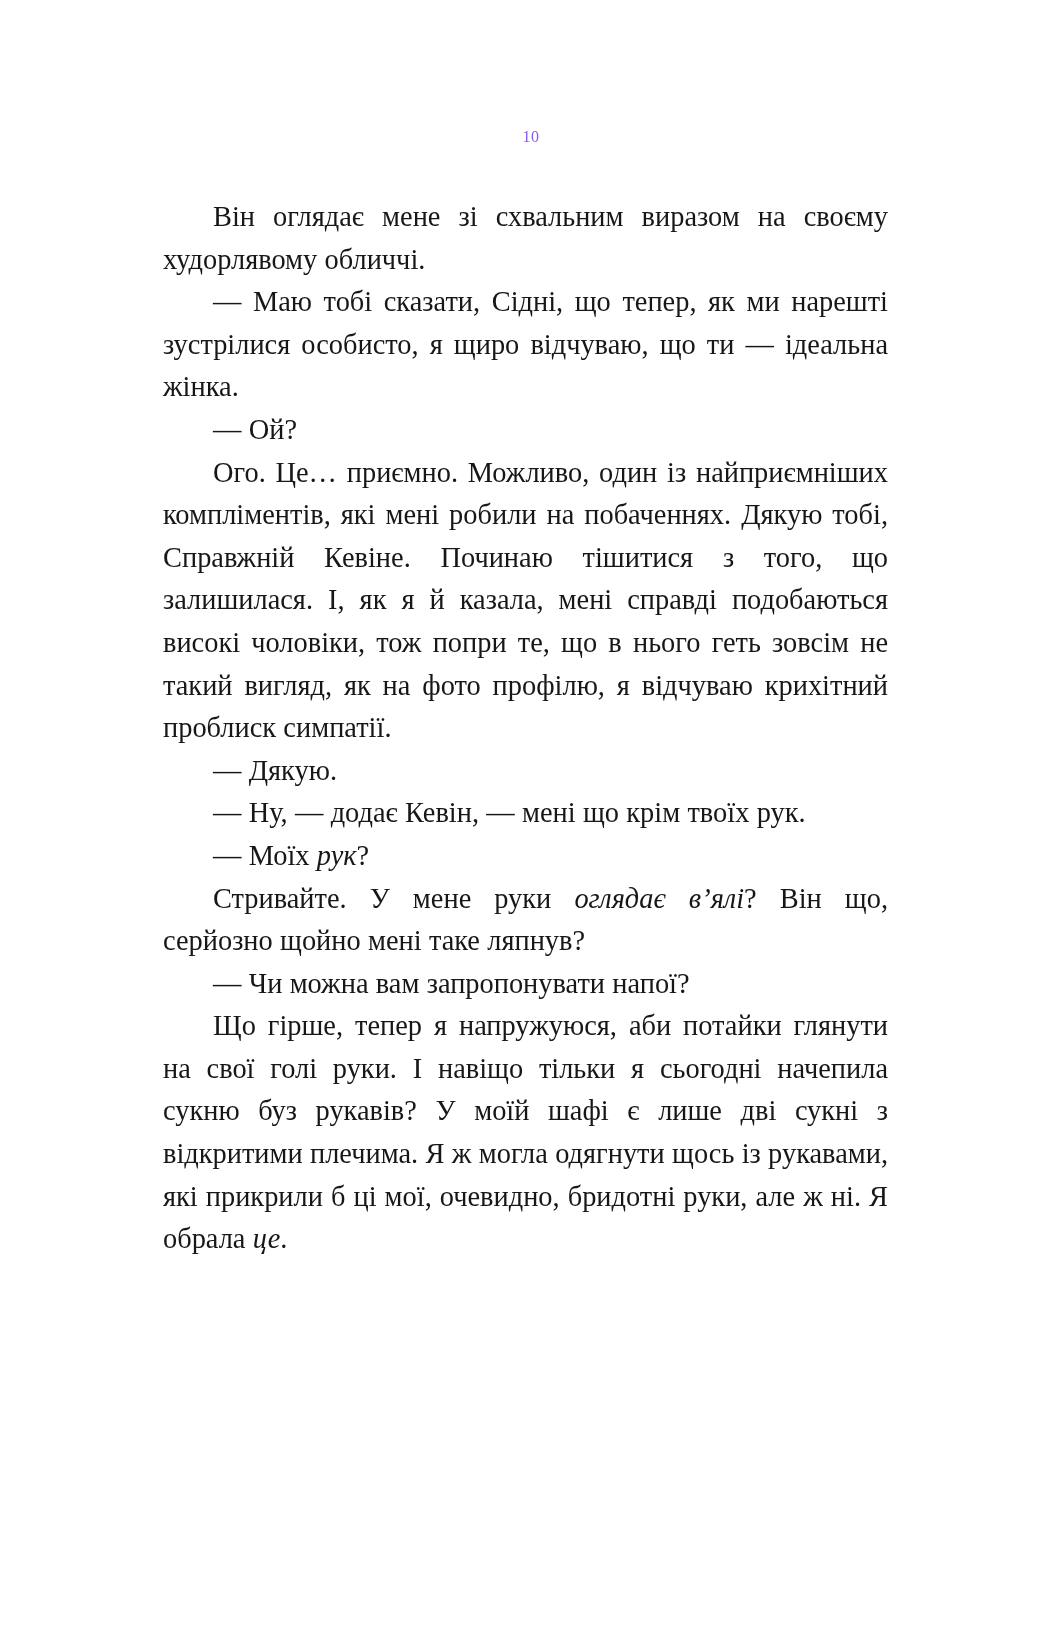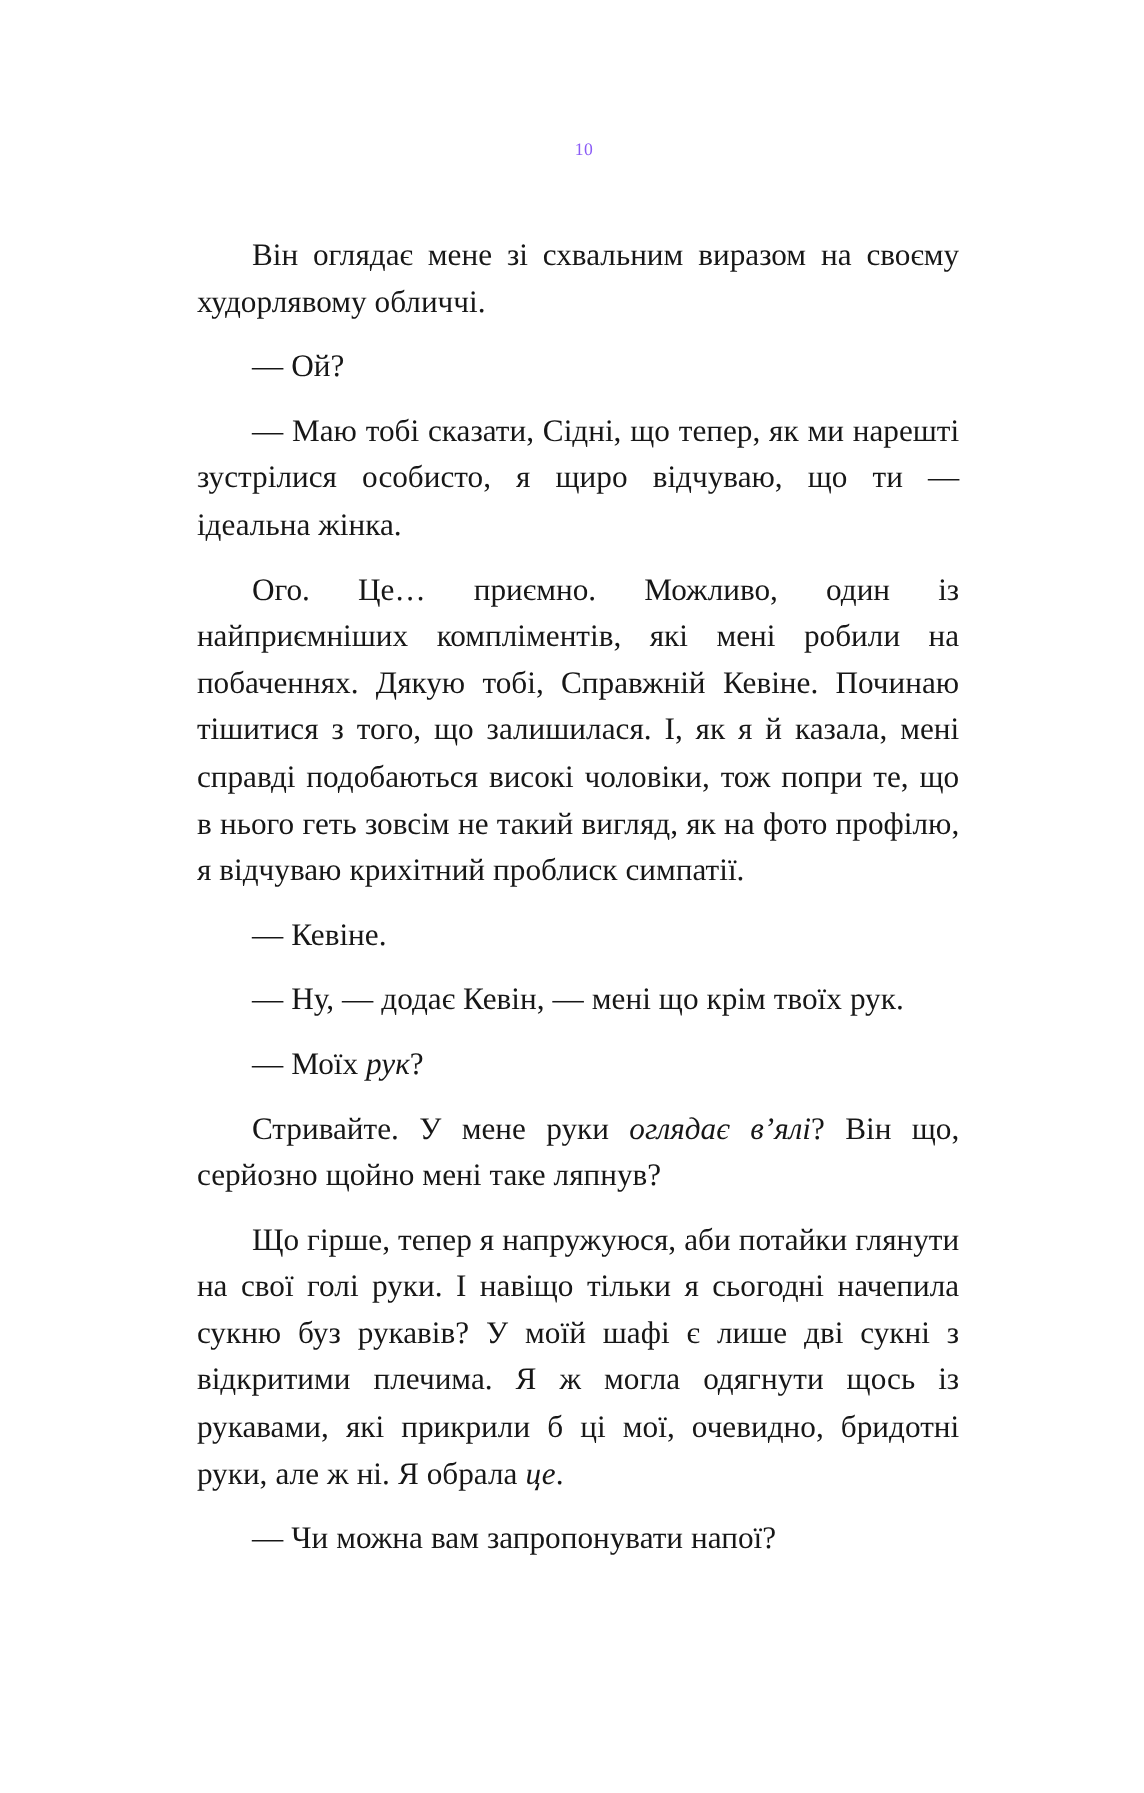--- a/index.html
+++ b/index.html
@@ -27,21 +27,21 @@
     letter-spacing: 0.5px;
     color: #8b5cf6;
   }
   .textblock {
     position: absolute;
     top: 196px;
     left: 163px;
     width: 725px;
   }
   p.para {
-    margin: 16px;
+    margin: 0;
     text-align: justify;
     text-justify: inter-word;
     font-size: 28.4px;
     line-height: 42.6px;
     text-indent: 50px;
     hyphens: none;
     word-spacing: 0.2px;
   }
   em.it {
     font-style: italic;
@@ -49,24 +49,24 @@
 </style>
 </head>
 <body>
 
 <div class="page">
 
   <div class="folio">10</div>
 
   <div class="textblock">
     <p class="para">Він оглядає мене зі схвальним виразом на своєму худорлявому обличчі.</p>
+    <p class="para">— Маю тобі сказати, Сідні, що тепер, як ми нарешті зустрілися особисто, я щиро відчуваю, що ти — ідеальна жінка.</p>
     <p class="para">— Ой?</p>
-    <p class="para">— Маю тобі сказати, Сідні, що тепер, як ми нарешті зустрілися особисто, я щиро відчуваю, що ти — ідеальна жінка.</p>
     <p class="para">Ого. Це… приємно. Можливо, один із найприємніших компліментів, які мені робили на побаченнях. Дякую тобі, Справжній Кевіне. Починаю тішитися з того, що залишилася. І, як я й казала, мені справді подобаються високі чоловіки, тож попри те, що в нього геть зовсім не такий вигляд, як на фото профілю, я відчуваю крихітний проблиск симпатії.</p>
-    <p class="para">— Кевіне.</p>
+    <p class="para">— Дякую.</p>
     <p class="para">— Ну, — додає Кевін, — мені що крім твоїх рук.</p>
     <p class="para">— Моїх <em class="it">рук</em>?</p>
     <p class="para">Стривайте. У мене руки <em class="it">оглядає в’ялі</em>? Він що, серйозно щойно мені таке ляпнув?</p>
+    <p class="para">— Чи можна вам запропонувати напої?</p>
     <p class="para">Що гірше, тепер я напружуюся, аби потайки глянути на свої голі руки. І навіщо тільки я сьогодні начепила сукню буз рукавів? У моїй шафі є лише дві сукні з відкритими плечима. Я ж могла одягнути щось із рукавами, які прикрили б ці мої, очевидно, бридотні руки, але ж ні. Я обрала <em class="it">це</em>.</p>
-    <p class="para">— Чи можна вам запропонувати напої?</p>
   </div>
 
 </div>
 
 </body></html>

